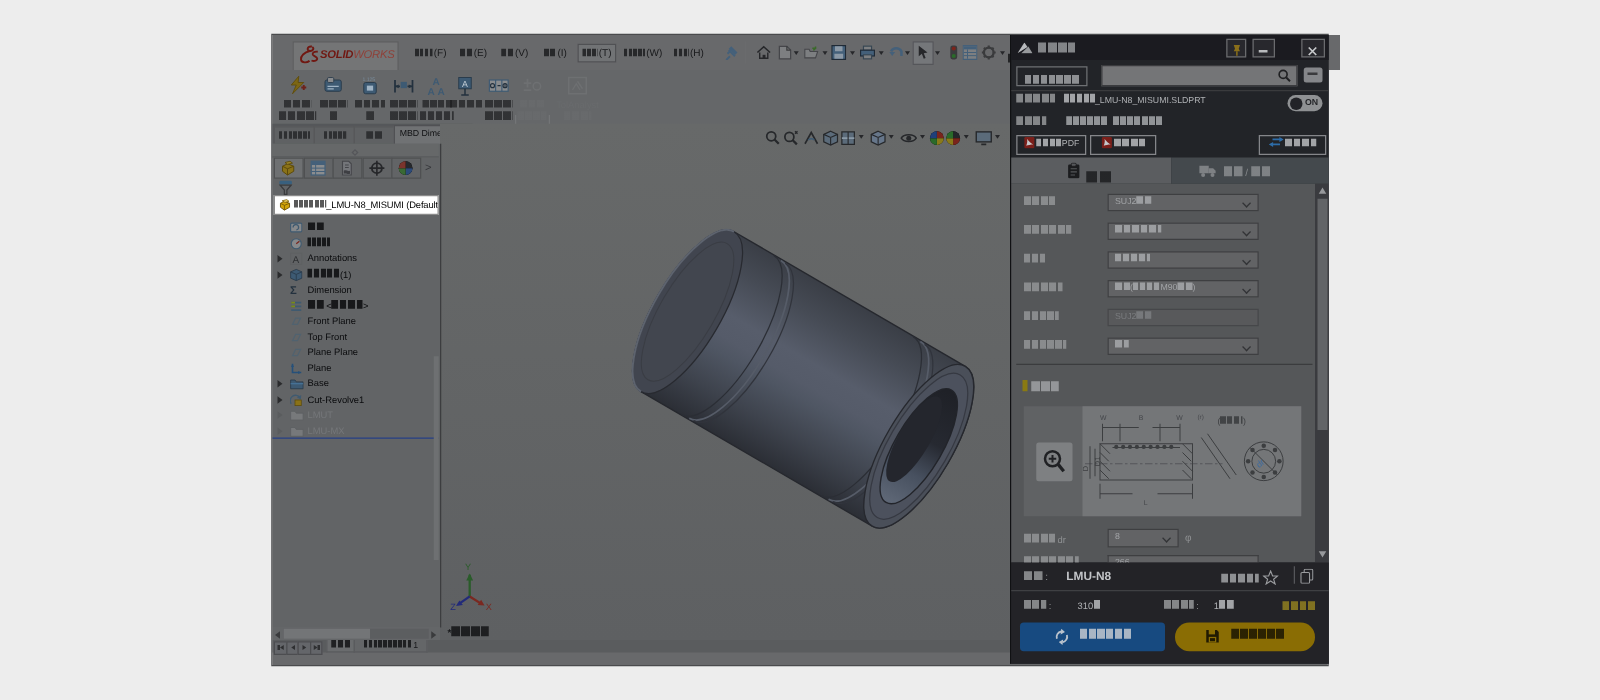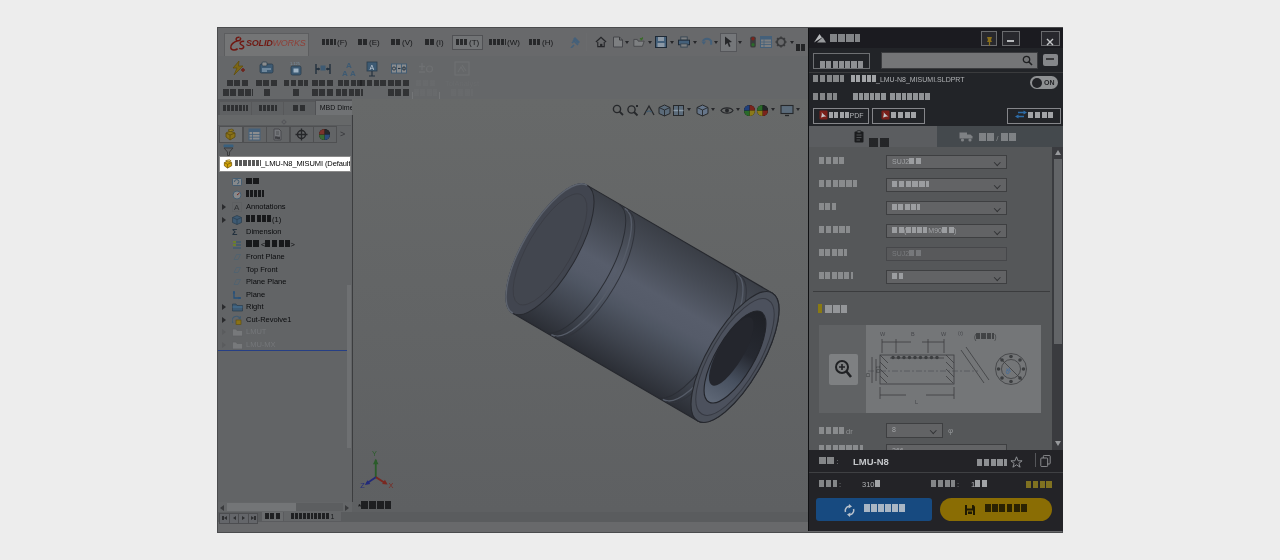--- a/index.html
+++ b/index.html
@@ -1,19 +1,19 @@
 <!DOCTYPE html>
 <html><head><meta charset="utf-8"><style>
 html,body{margin:0;padding:0}
 body{width:1280px;height:560px;background:#ededed;font-family:"Liberation Sans",sans-serif;position:relative;overflow:hidden}
 .a{position:absolute}
 .jp{display:inline-block;background:repeating-linear-gradient(90deg,currentColor 0 var(--i,6px),transparent var(--i,6px) var(--p,7.5px));opacity:.9}
 .p4{--i:2.9px;--p:3.9px}.p5{--i:4px;--p:5.3px}.p6{--i:5px;--p:6.3px}.p65{--i:5.4px;--p:6.8px}.p7{--i:6px;--p:7.3px}.p8{--i:6.8px;--p:8.3px}
 #win{left:218px;top:28px;width:844px;height:504px;background:#68696b;outline:1px solid #4a4b4d}
-#menubar{left:0;top:0;width:844px;height:28px;background:#68696b}
+#menubar{left:10px;top:0;width:844px;height:28px;background:#68696b}
 #logobox{left:6px;top:5px;width:83px;height:22px;background:#747576;border:1px solid #5c5d5f}
 .menu{top:8px;height:13px;font-size:8px;color:#17181a;line-height:13px;white-space:nowrap}
 .menu .jp{height:6px;margin-right:1px;opacity:.8}
 #toolmenu{border:1px solid #505154;background:#717375;padding:0 3px;top:7px}
 .qsep{top:5px;width:1px;height:18px;background:#6a6b6d}
 .qi{top:8px;width:12px;height:12px}
 .car{top:13px;width:0;height:0;border-top:3px solid #26272a;border-left:2.5px solid transparent;border-right:2.5px solid transparent}
 #ribbon{left:0;top:28px;width:844px;height:71px;background:#656769}
 .rbtn{top:4px;text-align:center;font-size:7.5px;line-height:9.5px;color:#1b1c1e}
 .rbtn svg{display:block;margin:0 auto 1px}
@@ -395,21 +395,21 @@
             <path d="M2,1 L0.8,3.5 L3.2,3.5 Z M9,8 L6.5,6.8 L6.5,9.2 Z" fill="#26507a"></path>
           </svg></span>
         <span class="ttx">Plane</span>
       </div>
     <div class="tree a" style="top:186px">
         <i class="tri"></i>
         <span class="tic"><svg width="11" height="10" viewBox="0 0 11 10">
             <path d="M0.5,2 L4,2 L5,3.5 L10.5,3.5 L10.5,9 L0.5,9 Z" fill="#3d5a73" stroke="#2a3c4c" stroke-width="0.7"></path>
             <path d="M0.5,5 L10.5,5" stroke="#4a7aa0" stroke-width="0.8"></path>
           </svg></span>
-        <span class="ttx">Right</span>
+        <span class="ttx">Base</span>
       </div>
     <div class="tree a" style="top:198.5px">
         <i class="tri"></i>
         <span class="tic"><svg width="10" height="10" viewBox="0 0 10 10">
             <path d="M1,8 A4,4 0 0 1 8,3" fill="none" stroke="#3f5a70" stroke-width="1.1"></path>
             <path d="M9,1 L8.7,4.5 L5.5,3 Z" fill="#3f5a70"></path>
             <rect x="4" y="5" width="5" height="4.5" fill="#8a7218" stroke="#5c4a0c" stroke-width="0.6"></rect>
           </svg></span>
         <span class="ttx">Cut-Revolve1</span>
       </div>

